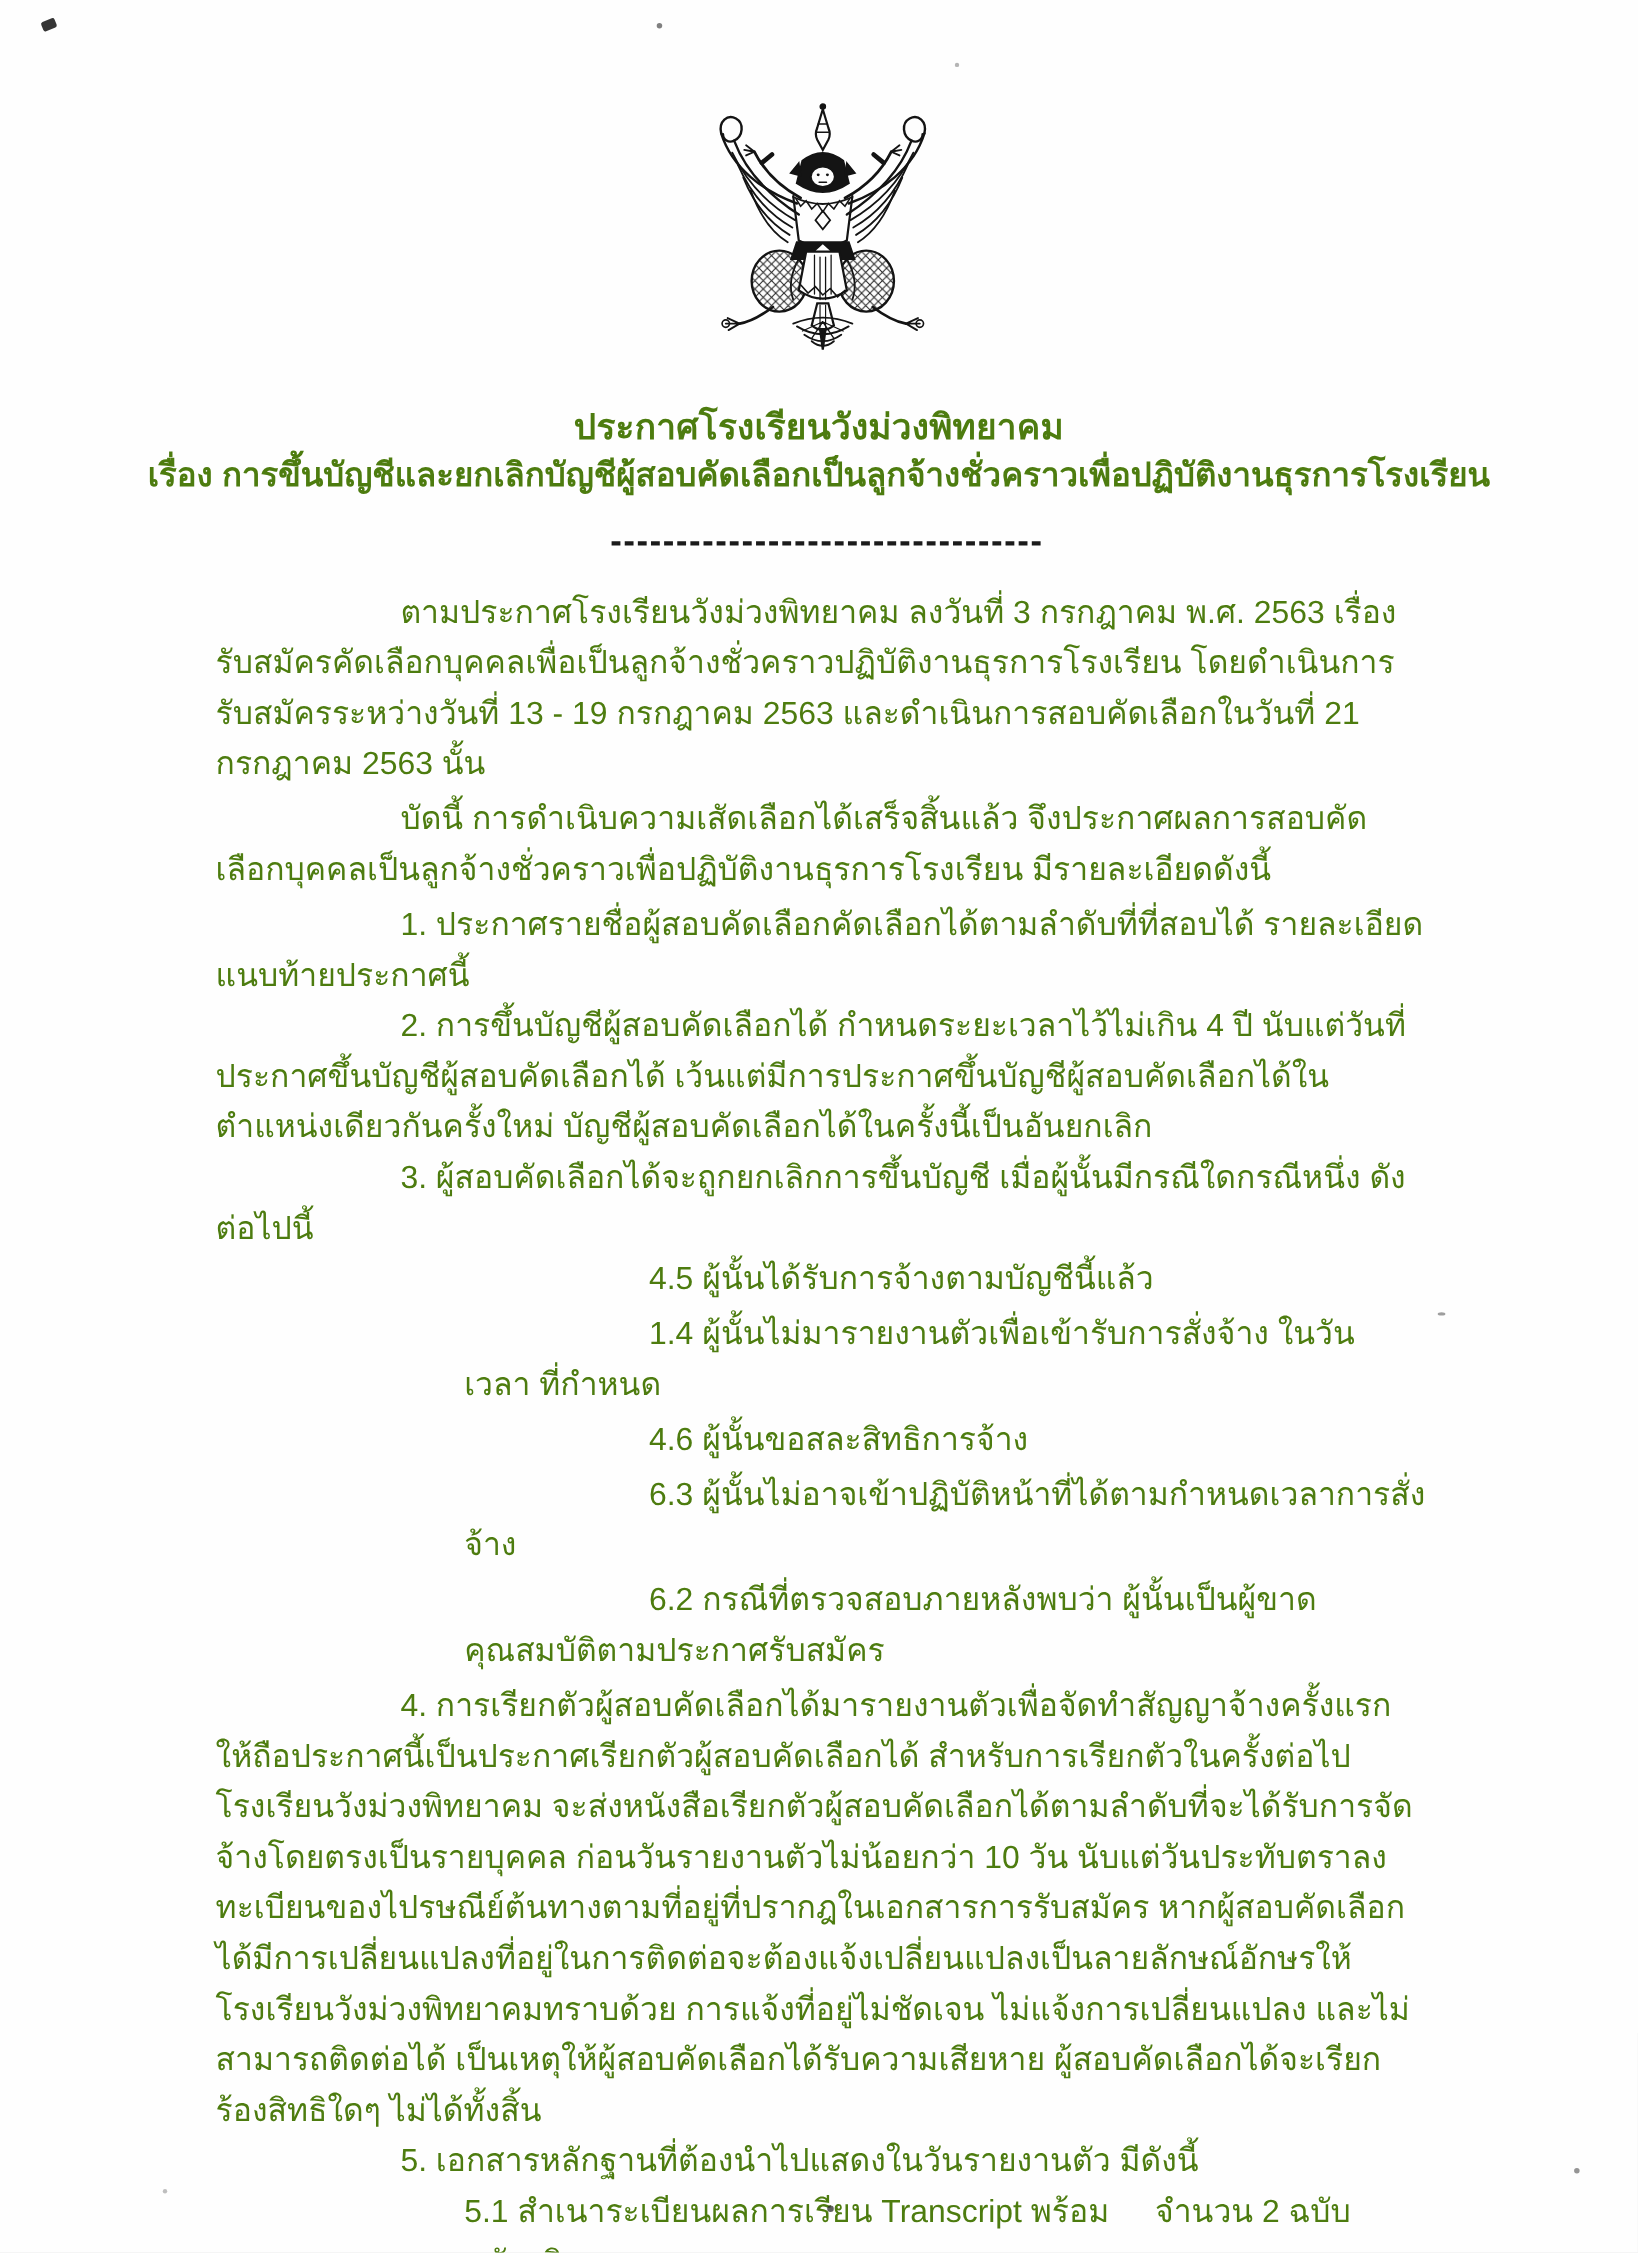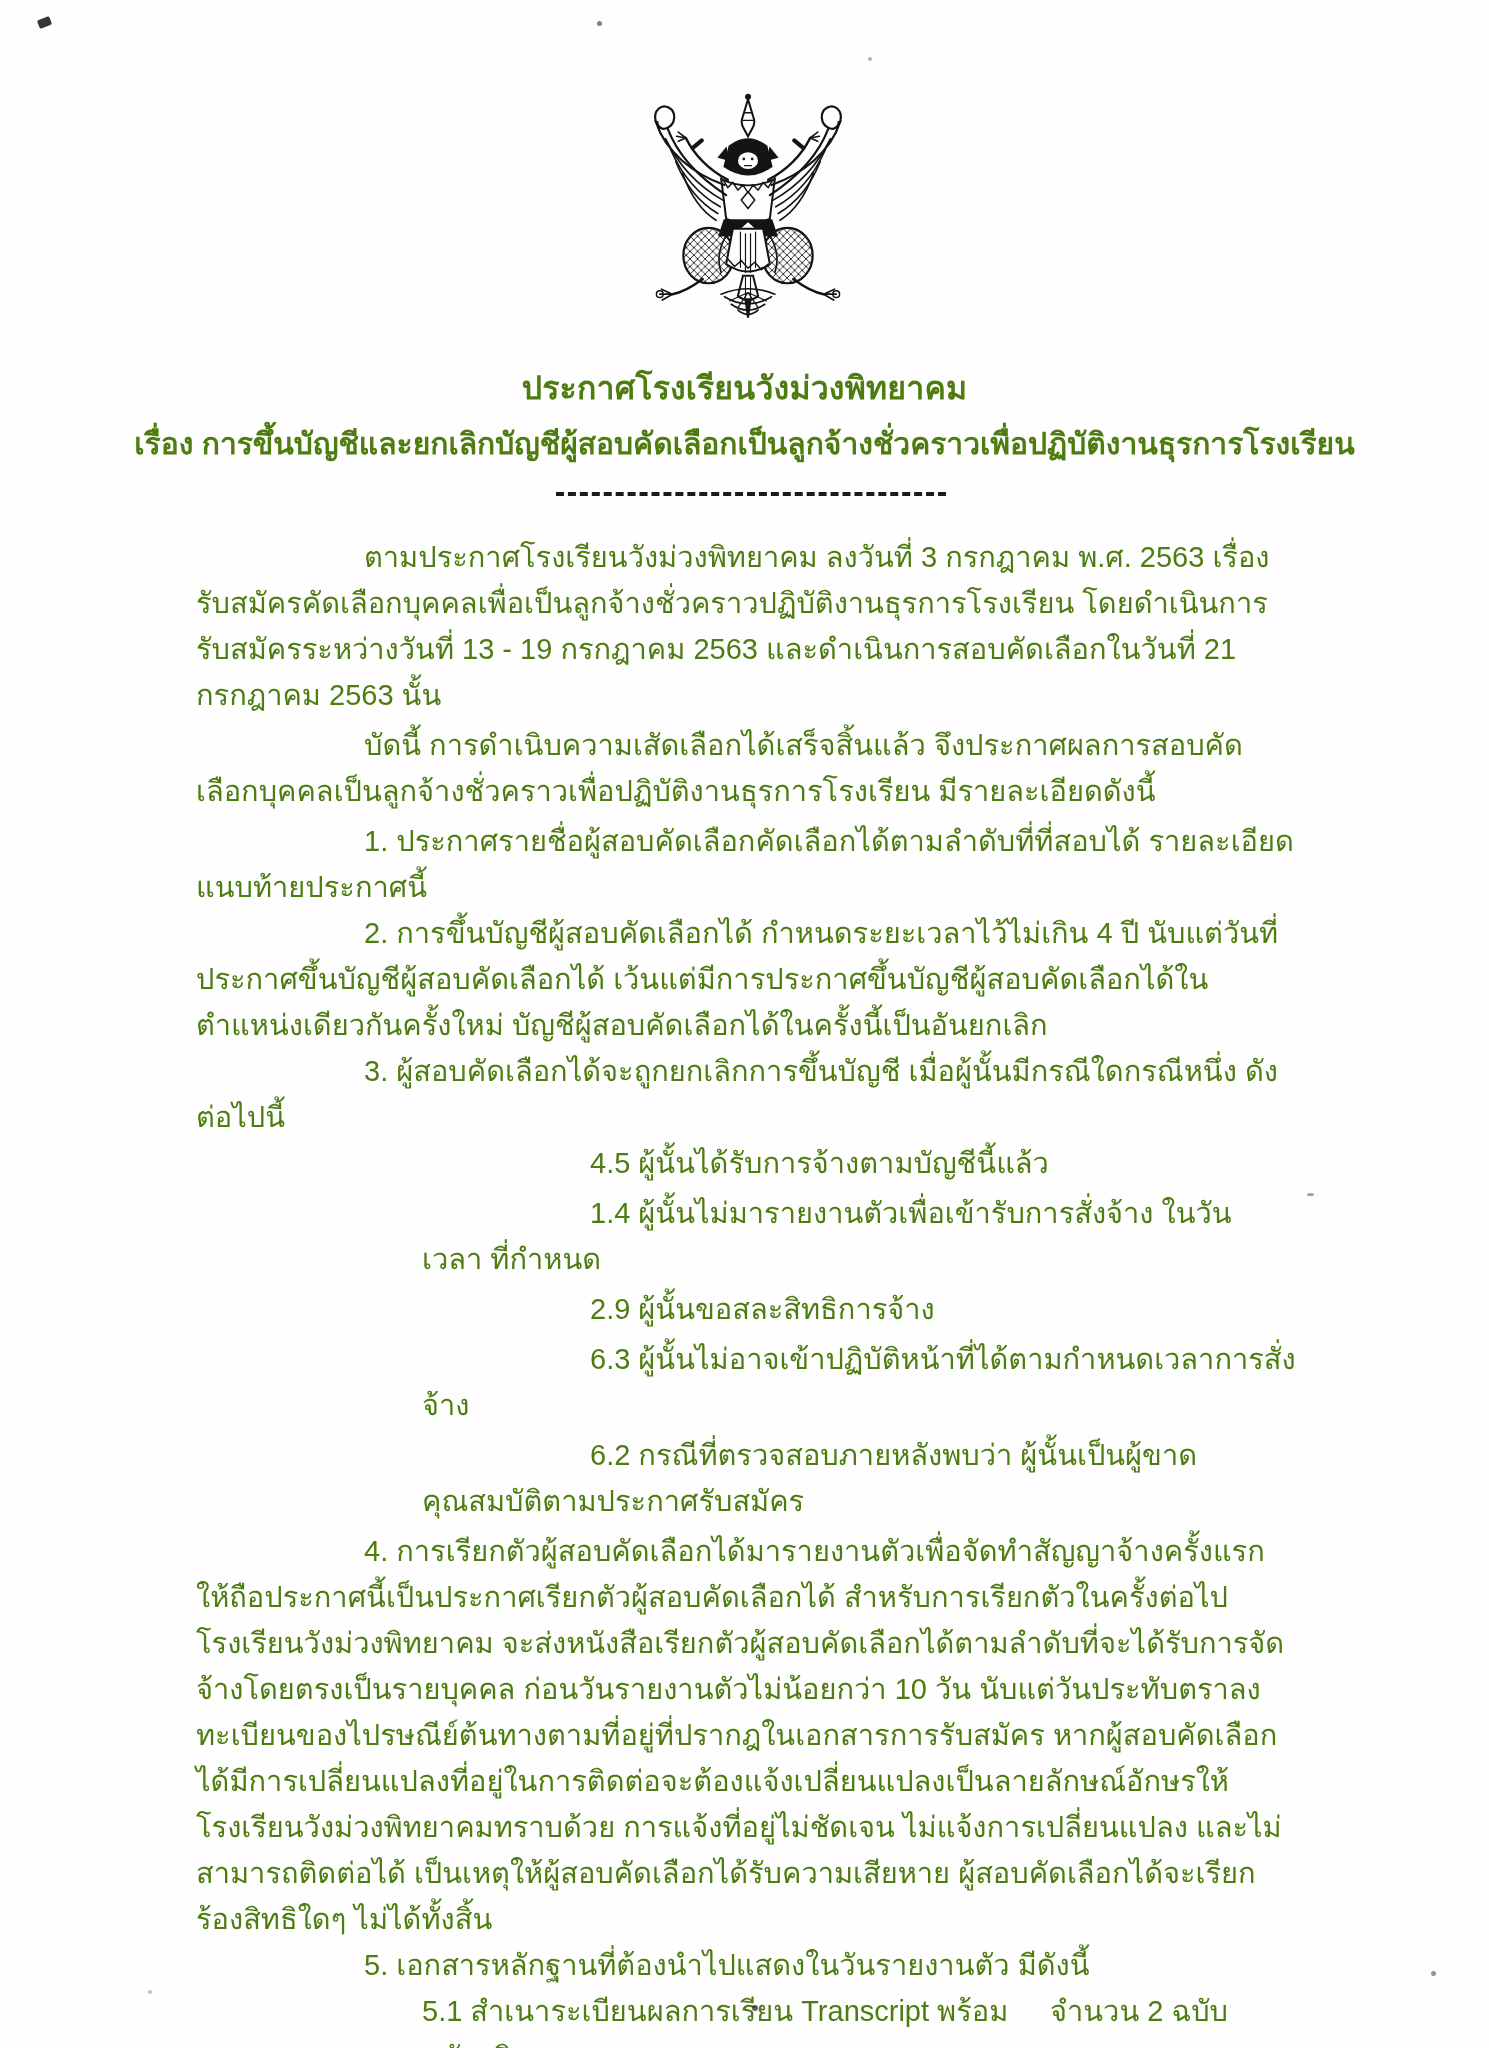--- a/index.html
+++ b/index.html
@@ -20,21 +20,21 @@
   }
   .emblem svg{width:100%;height:100%;}
   
   .title-line1{
     position:absolute;top:362px;left:0;right:0;
     text-align:center;
     font-size:32px;font-weight:bold;
     letter-spacing:.2px;
   }
   .title-line2{
-    position:absolute;top:420px;left:0;right:0;
+    position:absolute;top:408px;left:0;right:0;
     text-align:center;
     font-size:30px;font-weight:bold;
   }
   .divider{
     position:absolute;top:492px;left:556px;
     width:390px;height:0;
     border-top:4px dashed #1b1b1b;
   }
   
   .body{
@@ -148,21 +148,21 @@
   <div class="divider"></div>
 
   <div class="body">
     <p>ตามประกาศโรงเรียนวังม่วงพิทยาคม  ลงวันที่ 3 กรกฎาคม พ.ศ. 2563  เรื่อง รับสมัครคัดเลือกบุคคลเพื่อเป็นลูกจ้างชั่วคราวปฏิบัติงานธุรการโรงเรียน  โดยดำเนินการรับสมัครระหว่างวันที่ 13 - 19 กรกฎาคม 2563 และดำเนินการสอบคัดเลือกในวันที่ 21 กรกฎาคม 2563 นั้น</p>
     <p>บัดนี้  การดำเนิบความเสัดเลือกได้เสร็จสิ้นแล้ว  จึงประกาศผลการสอบคัดเลือกบุคคลเป็นลูกจ้างชั่วคราวเพื่อปฏิบัติงานธุรการโรงเรียน มีรายละเอียดดังนี้</p>
     <p class="tight">1. ประกาศรายชื่อผู้สอบคัดเลือกคัดเลือกได้ตามลำดับที่ที่สอบได้  รายละเอียดแนบท้ายประกาศนี้</p>
     <p class="tight">2. การขึ้นบัญชีผู้สอบคัดเลือกได้  กำหนดระยะเวลาไว้ไม่เกิน 4 ปี  นับแต่วันที่ประกาศขึ้นบัญชีผู้สอบคัดเลือกได้  เว้นแต่มีการประกาศขึ้นบัญชีผู้สอบคัดเลือกได้ในตำแหน่งเดียวกันครั้งใหม่  บัญชีผู้สอบคัดเลือกได้ในครั้งนี้เป็นอันยกเลิก</p>
     <p class="tight">3. ผู้สอบคัดเลือกได้จะถูกยกเลิกการขึ้นบัญชี เมื่อผู้นั้นมีกรณีใดกรณีหนึ่ง ดังต่อไปนี้</p>
     <p class="sub-item">4.5 ผู้นั้นได้รับการจ้างตามบัญชีนี้แล้ว</p>
     <p class="sub-item">1.4 ผู้นั้นไม่มารายงานตัวเพื่อเข้ารับการสั่งจ้าง ในวัน เวลา ที่กำหนด</p>
-    <p class="sub-item">2.9 ผู้นั้นขอสละสิทธิการจ้าง</p>
+    <p class="sub-item">4.6 ผู้นั้นขอสละสิทธิการจ้าง</p>
     <p class="sub-item">6.3 ผู้นั้นไม่อาจเข้าปฏิบัติหน้าที่ได้ตามกำหนดเวลาการสั่งจ้าง</p>
     <p class="sub-item">6.2 กรณีที่ตรวจสอบภายหลังพบว่า ผู้นั้นเป็นผู้ขาดคุณสมบัติตามประกาศรับสมัคร</p>
     <p class="tight">4. การเรียกตัวผู้สอบคัดเลือกได้มารายงานตัวเพื่อจัดทำสัญญาจ้างครั้งแรก  ให้ถือประกาศนี้เป็นประกาศเรียกตัวผู้สอบคัดเลือกได้  สำหรับการเรียกตัวในครั้งต่อไปโรงเรียนวังม่วงพิทยาคม  จะส่งหนังสือเรียกตัวผู้สอบคัดเลือกได้ตามลำดับที่จะได้รับการจัดจ้างโดยตรงเป็นรายบุคคล  ก่อนวันรายงานตัวไม่น้อยกว่า 10 วัน  นับแต่วันประทับตราลงทะเบียนของไปรษณีย์ต้นทางตามที่อยู่ที่ปรากฎในเอกสารการรับสมัคร  หากผู้สอบคัดเลือกได้มีการเปลี่ยนแปลงที่อยู่ในการติดต่อจะต้องแจ้งเปลี่ยนแปลงเป็นลายลักษณ์อักษรให้โรงเรียนวังม่วงพิทยาคมทราบด้วย การแจ้งที่อยู่ไม่ชัดเจน ไม่แจ้งการเปลี่ยนแปลง และไม่สามารถติดต่อได้  เป็นเหตุให้ผู้สอบคัดเลือกได้รับความเสียหาย  ผู้สอบคัดเลือกได้จะเรียกร้องสิทธิใดๆ ไม่ได้ทั้งสิ้น</p>
     <p class="tight">5. เอกสารหลักฐานที่ต้องนำไปแสดงในวันรายงานตัว  มีดังนี้</p>
 
     <div class="doc-row">
       <span class="doc-label">5.1 สำเนาระเบียนผลการเรียน Transcript พร้อมฉบับจริง</span>
       <span class="doc-count">จำนวน 2 ฉบับ</span>
     </div>
 

